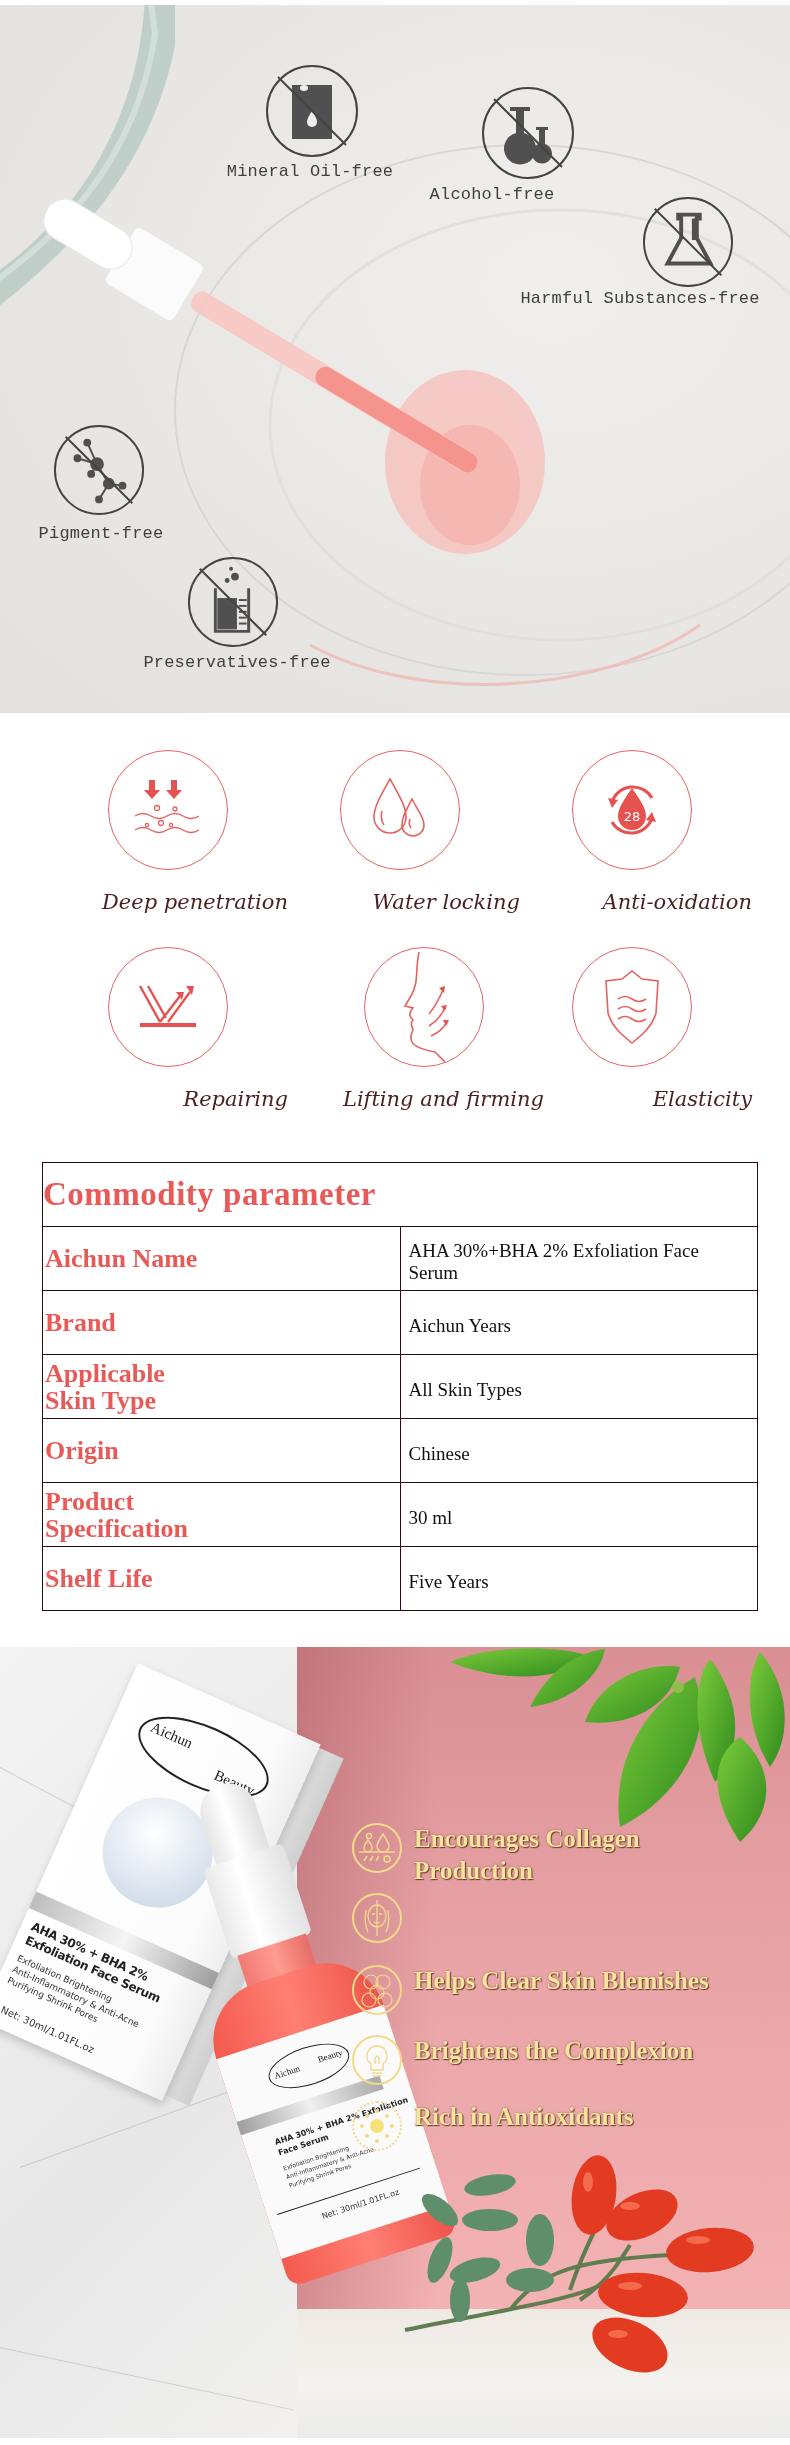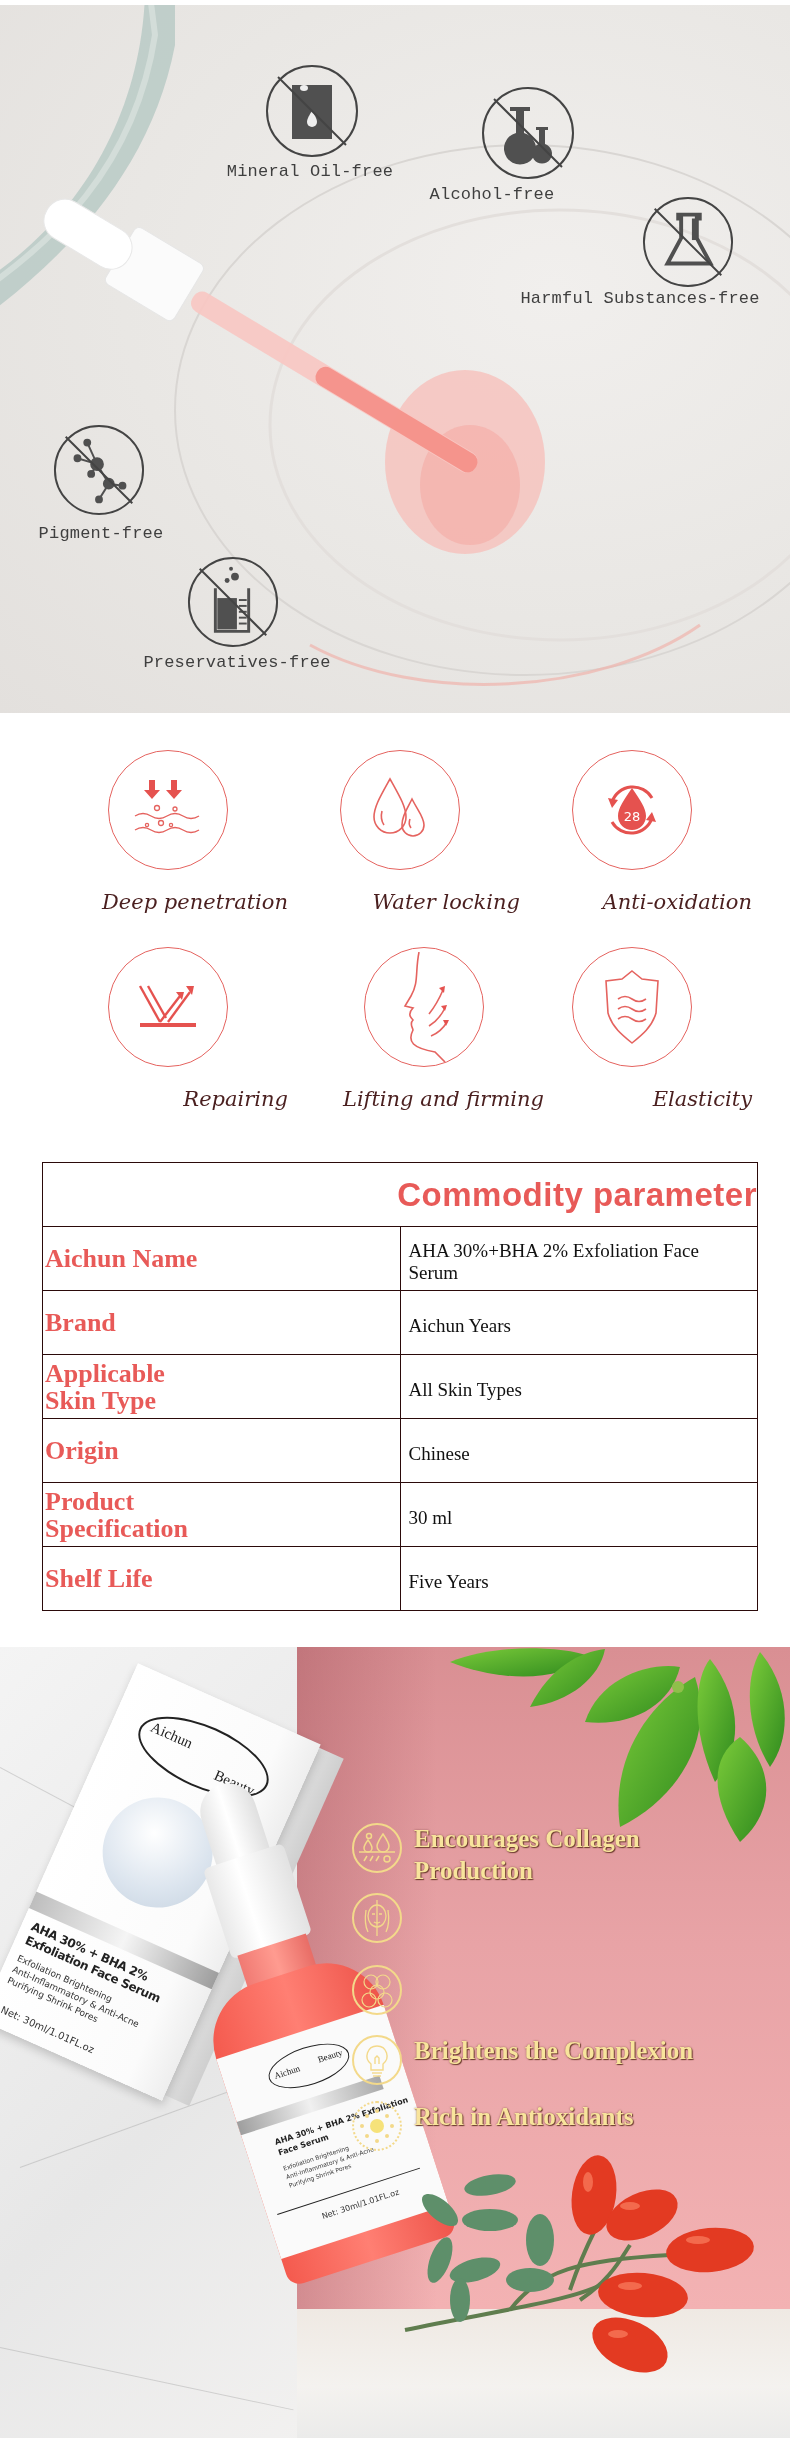--- a/index.html
+++ b/index.html
@@ -32,22 +32,22 @@
     font-size: 21px; color: #4a1f1f; white-space: nowrap;
   }
 
   
   .params {
     position: absolute; left: 42px; top: 1162px; width: 716px;
     border-collapse: collapse; table-layout: fixed;
   }
   .params td, .params th { border: 1.5px solid #2b0a0a; height: 64px; }
   .params th {
-    font-family: Liberation Sans, sans-serif; font-weight: bold; font-size: 33px;
-    color: #e85a58; text-align: right; letter-spacing: 0.5px;
+    font-family: Liberation Serif, serif; font-weight: bold; font-size: 33px;
+    color: #e85a58; text-align: left; letter-spacing: 0.5px;
   }
   .params td.k {
     width: 257px; font-family: "Liberation Serif", serif; font-weight: bold;
     font-size: 26px; line-height: 27px; color: #e85a58; padding: 0 2px; vertical-align: middle;
   }
   .params td.v {
     font-family: "Liberation Serif", serif; font-size: 19px; color: #111;
     padding: 6px 8px 0 8px; vertical-align: middle;
   }
 
@@ -474,20 +474,21 @@
   <div class="benefit" style="top:318px">
     <div class="bicon">
       <svg width="36" height="36" viewBox="0 0 36 36" fill="none" stroke="#f3d98a" stroke-width="1.2">
         <circle cx="12" cy="10" r="7"></circle>
           <circle cx="24" cy="10" r="7"></circle>
           <circle cx="18" cy="20" r="7"></circle>
         <circle cx="10" cy="28" r="7"></circle>
           <circle cx="26" cy="28" r="7"></circle>
       </svg>
     </div>
+    <div class="btext">Helps Clear Skin Blemishes</div>
   </div>
 
   <div class="benefit" style="top:388px">
     <div class="bicon">
       <svg width="30" height="36" viewBox="0 0 30 36" fill="none" stroke="#f3d98a" stroke-width="1.4">
         <path d="M15 4 a10 10 0 0 0 -6 18 v6 h12 v-6 a10 10 0 0 0 -6 -18z"></path>
         <line x1="10" y1="31" x2="20" y2="31"></line>
           <line x1="11" y1="34" x2="19" y2="34"></line>
         <path d="M13 22 v-6 l2 -2 2 2 v6"></path>
       </svg>

